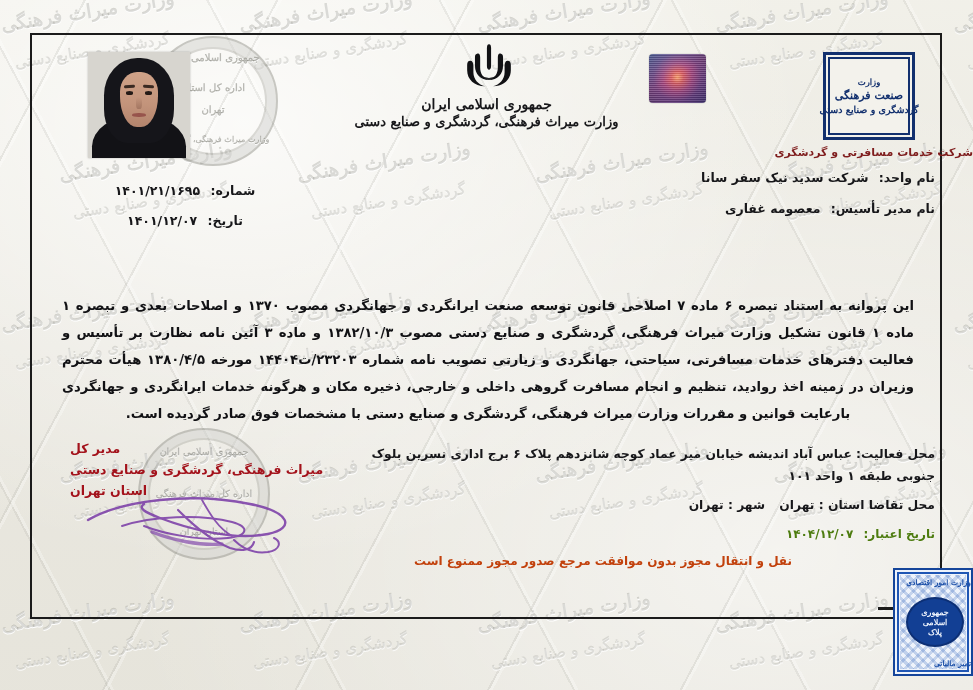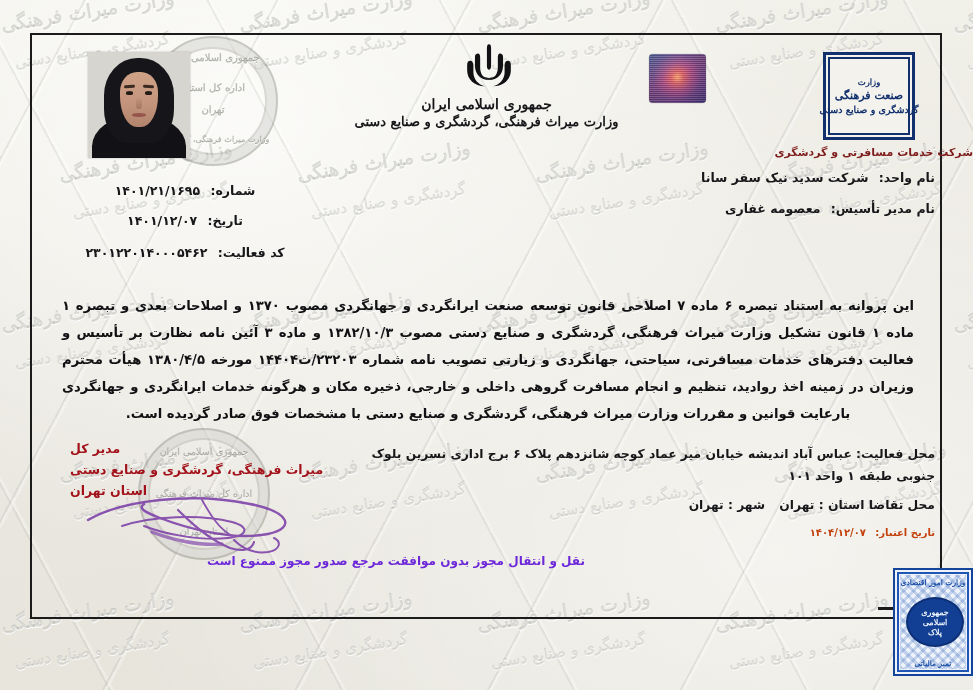--- a/index.html
+++ b/index.html
@@ -197,21 +197,21 @@
     line-height: 27px; text-align: justify; text-align-last: center;
   }
 
   
   #f-location {
     position:absolute; top:443px; right:38px; width:570px;
     font-size:12.3px; font-weight:700; color:#17171a;
     line-height:22px; text-align:right;
   }
   #f-request  { position:absolute; top:498px; right:38px; font-size:12.3px; font-weight:700; color:#17171a; white-space:nowrap;}
-  #f-validity { position:absolute; top:527px; right:38px; font-size:10px; font-weight:700; color:#c2410c; white-space:nowrap;}
+  #f-validity { position:absolute; top:527px; right:38px; font-size:12px; font-weight:700; color:#4d7c0f; white-space:nowrap;}
 
   
   #sig-block {
     position:absolute; left:70px; top:438px; width:300px; text-align:left;
     font-size:12.5px; font-weight:700; color:#a3121b; line-height:21px;
   }
   #sig-stamp {
     position:absolute; left:138px; top:428px; width:128px; height:128px;
     border-radius:50%;
     border:2px solid rgba(126,126,118,.40);
@@ -221,22 +221,22 @@
   #sig-stamp .sealtxt {
     position:absolute; left:0; right:0; text-align:center;
     color: rgba(118,118,110,.5); text-shadow:0 1px 0 rgba(255,255,255,.9);
     font-weight:700; font-size:9.5px; white-space:nowrap;
     font-family:"DejaVu Serif","Liberation Serif",serif;
   }
   #sig-ink { position:absolute; left:82px; top:470px; width:270px; height:90px; pointer-events:none; }
 
   
   #green-note {
-    position:absolute; top:554px; left:0; width:792px; text-align:center;
-    font-size:12px; font-weight:700; color:#6d28d9;
+    position:absolute; top:554px; left:0; width:792px; text-align:right;
+    font-size:12px; font-weight:700; color:#c2410c;
   }
 
   
   #rev-stamp {
     position:absolute; left:893px; top:568px; width:76px; height:104px;
     background:#eef3fb;
     border:2px solid #15459a;
     box-shadow: inset 0 0 0 2px #eef3fb, inset 0 0 0 4px #1f56b4;
     overflow:hidden;
   }
@@ -249,21 +249,21 @@
   #rev-stamp .disc {
     position:absolute; left:11px; top:27px; width:54px; height:46px;
     border-radius:50%; background:#123f94; border:2px solid #0c2f75;
     display:flex; flex-direction:column; align-items:center; justify-content:center; gap:0px;
   }
   #rev-stamp .disc span {
     color:#eaf0fb; font-weight:700; font-size:8px; white-space:nowrap;
     font-family:"DejaVu Serif","Liberation Serif",serif; line-height:10px;
   }
   #rev-stamp .topcap, #rev-stamp .botcap {
-    position:absolute; left:0; right:0; text-align:center;
+    position:absolute; left:0; right:0; text-align:right;
     color:#1d50a8; font-weight:700; font-size:7.5px;
     font-family:"DejaVu Serif","Liberation Serif",serif;
   }
   #rev-stamp .topcap { top:8px; }
   #rev-stamp .botcap { bottom:6px; }
   #stamp-line {
     position:absolute; left:878px; top:607px; width:40px; height:3px;
     background:#1b1b1b;
   }
 </style>
@@ -369,24 +369,20 @@
   </div>
 
   <div class="field" id="f-number">
     <span class="lbl">شماره:</span>
     <span class="val">۱۴۰۱/۲۱/۱۶۹۵</span>
   </div>
   <div class="field" id="f-date">
     <span class="lbl">تاریخ:</span>
     <span class="val">۱۴۰۱/۱۲/۰۷</span>
   </div>
-  <div class="field" id="f-actcode">
-    <span class="lbl">کد فعالیت:</span>
-    <span class="val">۲۳۰۱۲۲۰۱۴۰۰۰۵۴۶۲</span>
-  </div>
 
   <div class="field" id="f-unit">
     <span class="lbl">نام واحد:</span>
     <span class="val">شرکت سدید نیک سفر سانا</span>
   </div>
   <div class="field" id="f-manager">
     <span class="lbl">نام مدیر تأسیس:</span>
     <span class="val">معصومه غفاری</span>
   </div>
 

